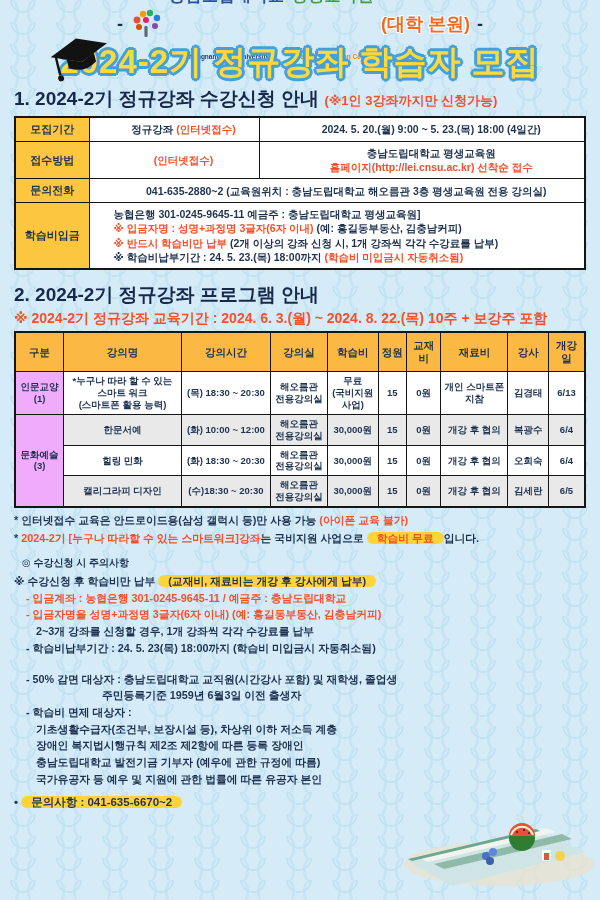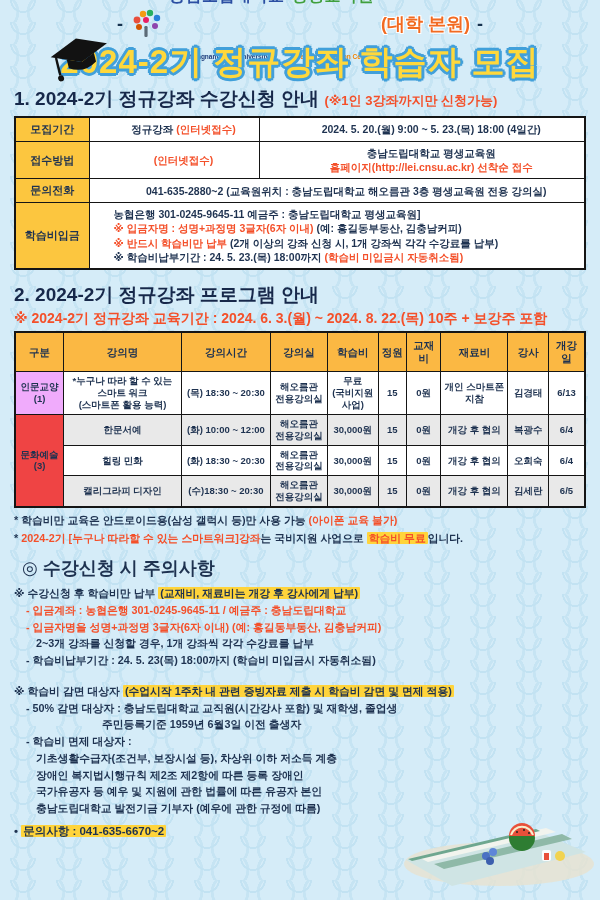--- a/index.html
+++ b/index.html
@@ -51,32 +51,32 @@
   .t1 td{ text-align:center; line-height:1.35;padding-left:24px; }
   .t1 td.left{ text-align:left; }
   .red{ color:#f4502a; }
   .t2{ border:2px solid #151515; margin-top:3px; font-size:9.5px; }
   .t2 th,.t2 td{ border:1px solid #151515; padding:3px 2px; text-align:center; line-height:1.25; font-weight:700;}
   .t2 thead th{ background:#fbb843; font-size:10.5px; padding:6px 2px;}
   .t2 td{ white-space:pre-line; }
   .cat-green{ background:#f0abfc; }
   .cat-pink{ background:#fbc9b4; }
   .row-gray td{ background:#e9e9e9; }
-  .row-gray td.cat-pink{ background:#ef4444; }
+  .row-gray td.cat-pink{ background:#f0abfc; }
 
   
   .bullets{ margin-top:7px; font-size:10.8px; font-weight:800; line-height:1.45;}
   .bullet::before{ content:"•  "; }
   .bullet-cont{ padding-left:118px; }
   .extra-red{ font-size:12px; font-weight:900; color:#f4502a; margin-top:3px; }
   .star-line{ font-size:10.8px; font-weight:800; margin-top:2px; line-height:1.45;}
   .notes2{ margin-top:5px; }
-  .hl{ background:#ffd43b; padding:0 2px; border-radius:1px;}
+  .hl{ background:#ffd43b; padding:0 10px; border-radius:6px;}
   .caution{ margin-top:9px; font-size:10.8px; font-weight:800; line-height:1.55; }
-  .caution-title{ font-size:18px; font-weight:900; padding-left:8px; margin-bottom:2px;}
+  .caution-title{ font-size:10px; font-weight:900; padding-left:8px; margin-bottom:2px;}
   .ind1{ padding-left:12px; }
   .ind2{ padding-left:22px; }
   .ind3{ padding-left:88px; }
   .discount{ margin-top:14px; font-size:10.8px; font-weight:800; line-height:1.55; }
   .footer{ margin-top:4px; font-size:11.5px; font-weight:900; line-height:1.8; }
   .footer .bullet::before{ content:"•  "; }
 
   
   .melon-slice{ position:absolute; right:22px; top:344px; z-index:1; }
   .picnic{ position:absolute; right:6px; bottom:10px; z-index:1; }
@@ -278,42 +278,41 @@
           <td>15</td>
           <td>0원</td>
           <td>개강 후 협의</td>
           <td>김세란</td>
           <td>6/5</td>
         </tr>
       </tbody>
     </table>
 
     <div class="notes2">
-      <div class="star-line"><span>* 학습비만 교육은 안드로이드용(삼성 갤럭시 등)만 사용 가능 </span><span class="red">(아이폰 교육 불가)</span></div>
+      <div class="star-line"><span>* 인터넷접수 교육은 안드로이드용(삼성 갤럭시 등)만 사용 가능 </span><span class="red">(아이폰 교육 불가)</span></div>
       <div class="star-line"><span>* </span><span class="red">2024-2기 [누구나 따라할 수 있는 스마트워크]강좌</span><span>는 국비지원 사업으로 </span><span class="red hl">학습비 무료</span><span>입니다.</span></div>
     </div>
 
     <div class="caution">
       <div class="caution-title">◎ 수강신청 시 주의사항</div>
       <div><span>※ 수강신청 후 학습비만 납부 </span><span class="hl">(교재비, 재료비는 개강 후 강사에게 납부)</span></div>
       <div class="ind1 red">-  입금계좌 : 농협은행 301-0245-9645-11 / 예금주 : 충남도립대학교</div>
       <div class="ind1 red">-  입금자명을 성명+과정명 3글자(6자 이내) (예: 홍길동부동산, 김충남커피)</div>
       <div class="ind2">2~3개 강좌를 신청할 경우, 1개 강좌씩 각각 수강료를 납부</div>
       <div class="ind1">-  학습비납부기간 : 24. 5. 23(목) 18:00까지 (학습비 미입금시 자동취소됨)</div>
     </div>
 
     <div class="discount">
-      <div><span>※ 학습비 감면 대상자  </span><span class="hl">(수업시작 1주차 내 관련 증빙자료 제출 시 학습비 감면 및 면제 적용)</span></div>
       <div class="ind1">- 50% 감면 대상자 : 충남도립대학교 교직원(시간강사 포함) 및 재학생, 졸업생</div>
       <div class="ind3">주민등록기준 1959년 6월3일 이전 출생자</div>
       <div class="ind1">- 학습비 면제 대상자 :</div>
       <div class="ind2">기초생활수급자(조건부, 보장시설 등), 차상위 이하 저소득 계층</div>
       <div class="ind2">장애인 복지법시행규칙 제2조 제2항에 따른 등록 장애인</div>
+      <div class="ind2">충남도립대학교 발전기금  기부자 (예우에  관한 규정에 따름)</div>
       <div class="ind2">국가유공자 등 예우 및 지원에 관한 법률에 따른 유공자 본인</div>
-      <div class="ind2">충남도립대학교 발전기금  기부자 (예우에  관한 규정에 따름)</div>
     </div>
 
     <div class="footer">
       <div class="bullet"><span class="hl">문의사항 : 041-635-6670~2</span></div>
 
     </div>
 
   </div>
 </div>
 

